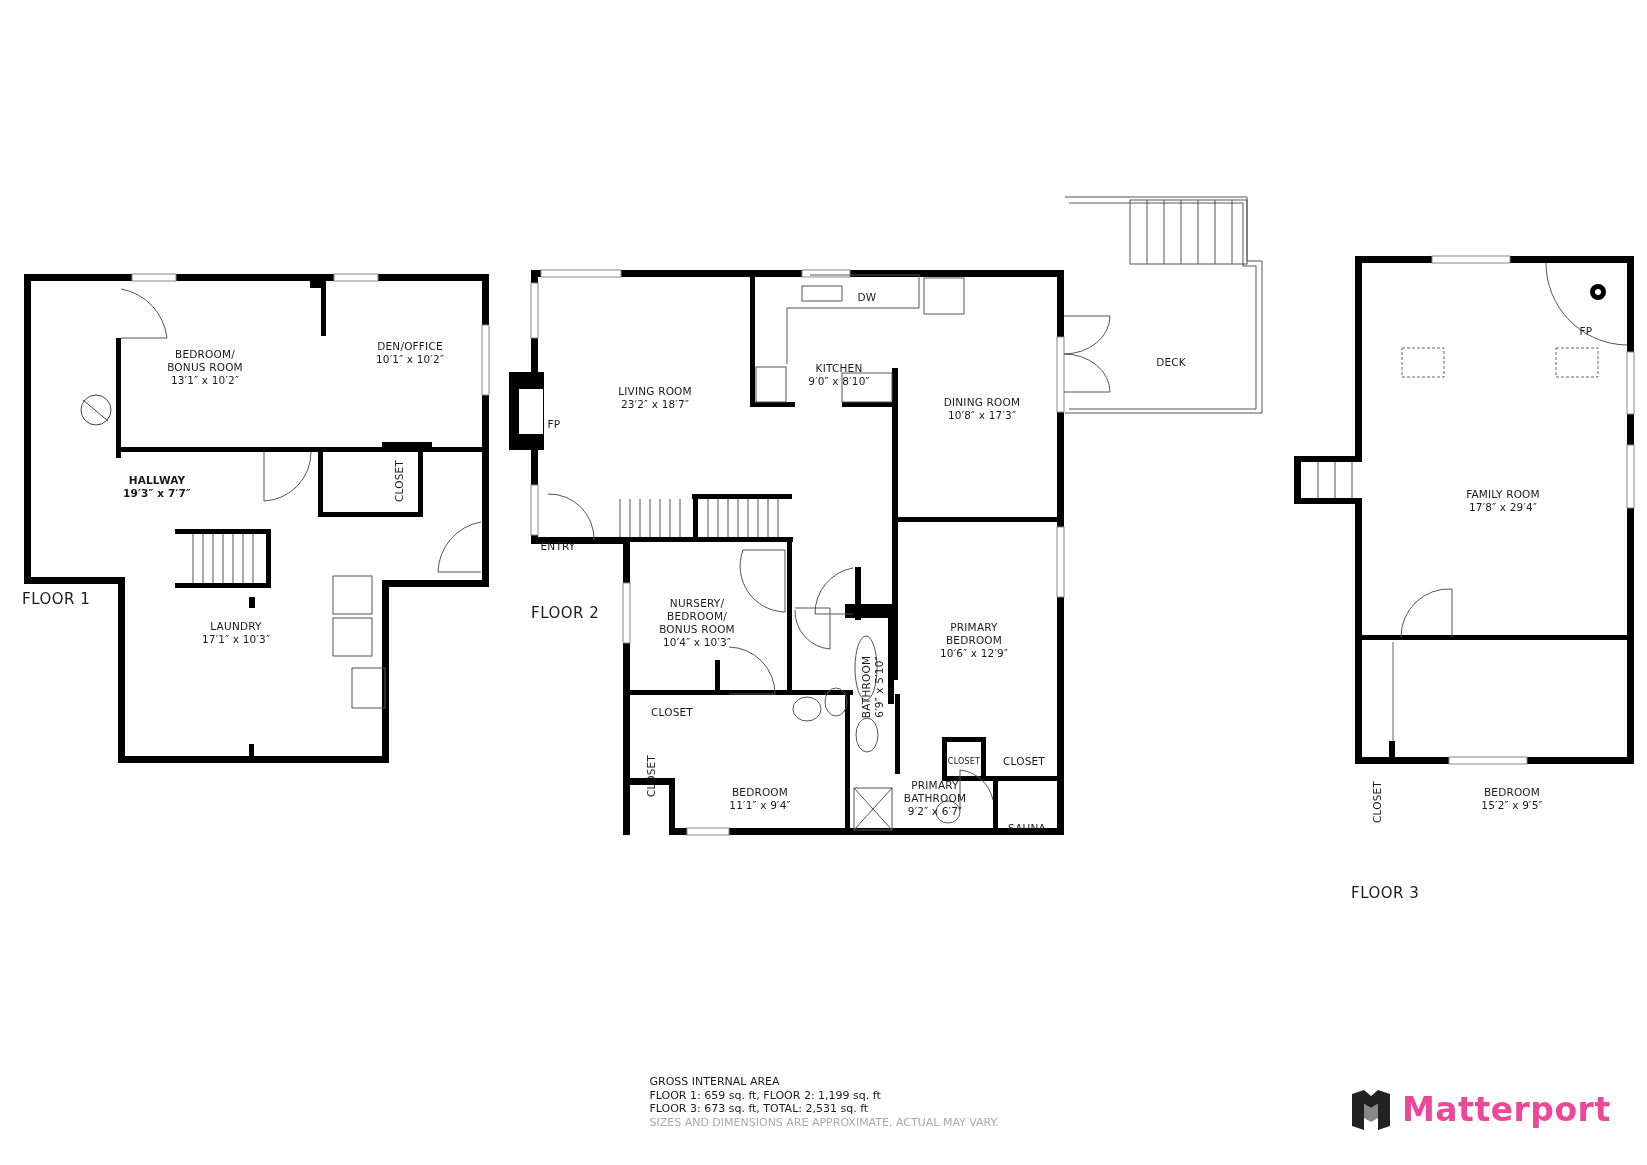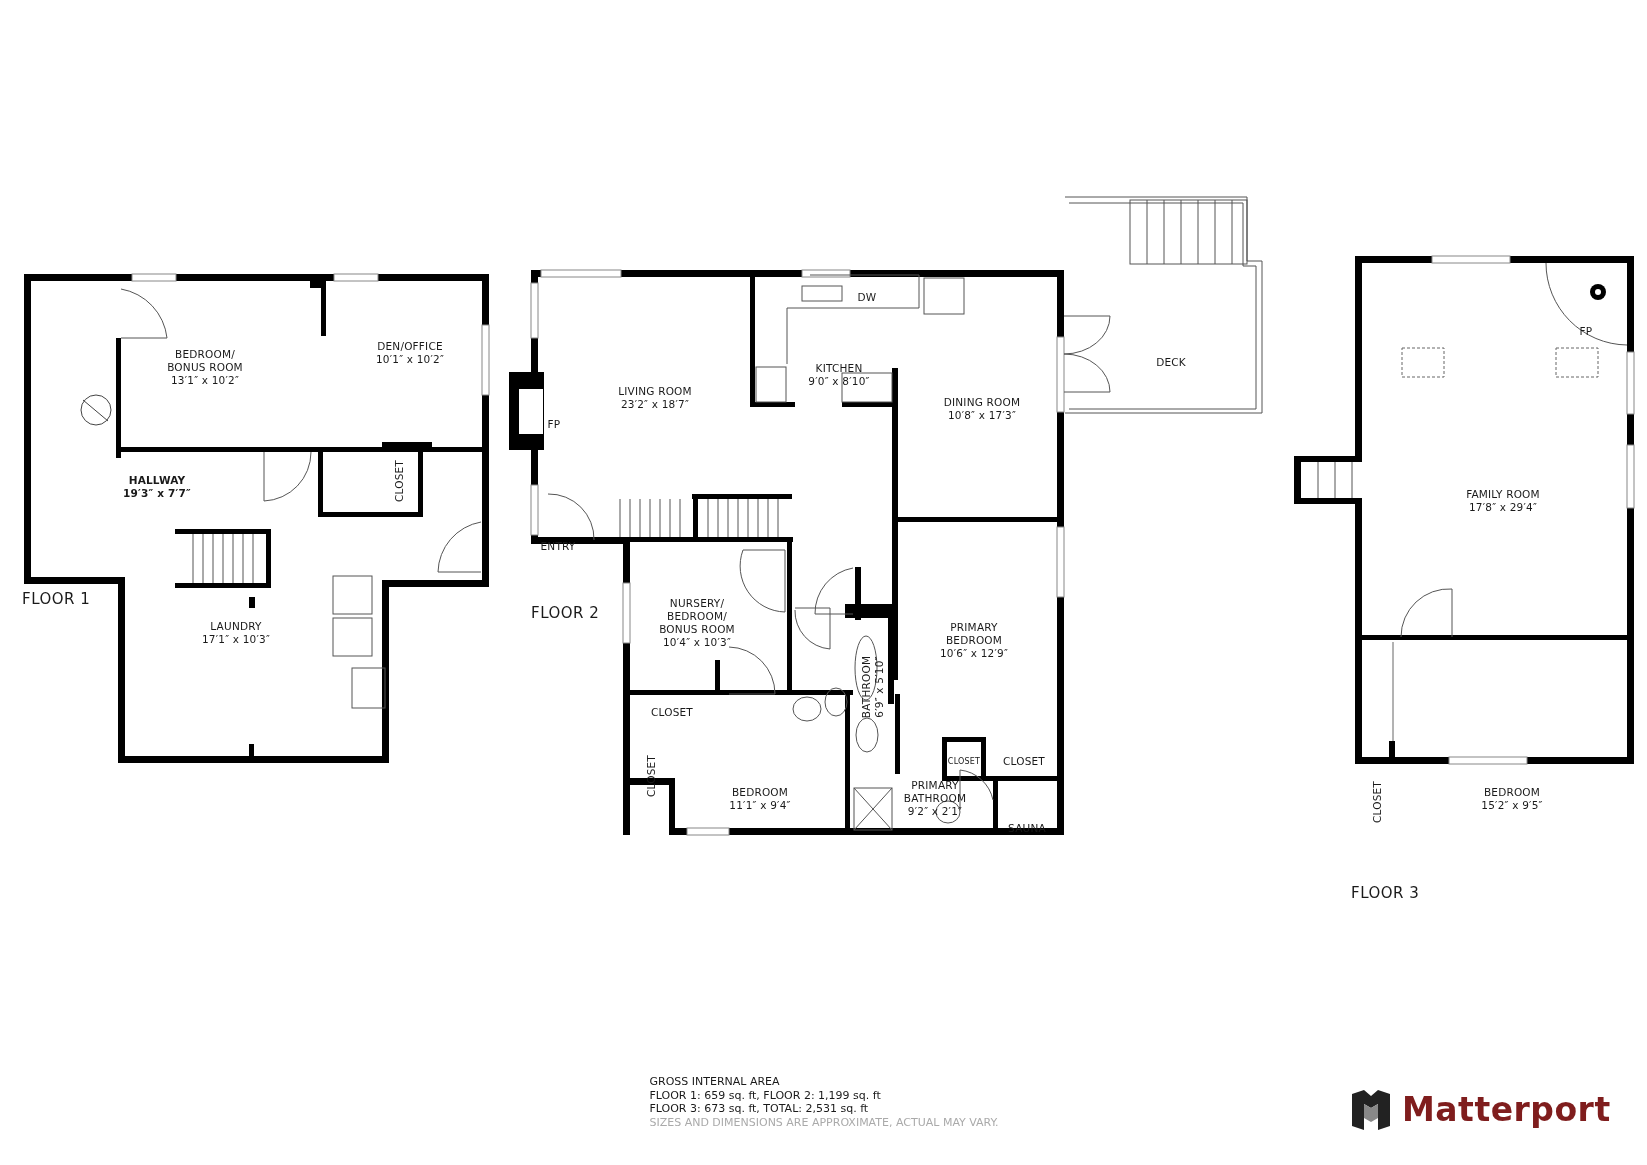--- a/index.html
+++ b/index.html
@@ -7,21 +7,21 @@
   svg.plan{position:absolute;left:0;top:0;}
   .wall{fill:#000;}
   .thin{fill:none;stroke:#555;stroke-width:1;}
   .win{fill:#fff;stroke:#888;stroke-width:1;}
   .rlabel{position:absolute;text-align:center;font-size:10.5px;line-height:13px;letter-spacing:0.2px;transform:translate(-50%,-50%);white-space:nowrap;}
   .rlabel.v{transform:translate(-50%,-50%) rotate(-90deg);}
   .flabel{position:absolute;font-size:15px;letter-spacing:0.5px;}
   .footer{position:absolute;left:824px;top:1075px;transform:translateX(-50%);text-align:left;font-size:11px;line-height:13.5px;}
   .footer .d{color:#aaa;}
   .logo{position:absolute;left:1350px;top:1088px;display:flex;align-items:center;gap:10px;}
-  .logo .word{font-size:33px;font-weight:bold;color:#7f1d1d;letter-spacing:0.5px;}
+  .logo .word{font-size:33px;font-weight:bold;color:#ec4899;letter-spacing:0.5px;}
 </style>
 </head>
 <body>
 
 <svg class="plan" width="1647" height="1165" viewBox="0 0 1647 1165">
 
   <g>
     <rect class="wall" x="24" y="274" width="465" height="7"></rect>
     <rect class="wall" x="24" y="274" width="7" height="310"></rect>
     <rect class="wall" x="24" y="577" width="101" height="7"></rect>
@@ -229,21 +229,21 @@
 <div class="rlabel" style="left:697px;top:623px;white-space:pre-line;"><span>NURSERY/
 BEDROOM/
 BONUS ROOM</span><br><span>10′4″ x 10′3″</span></div>
 <div class="rlabel" style="left:672px;top:712px;">CLOSET</div>
 <div class="rlabel v" style="left:873px;top:687px;"><span>BATHROOM</span><br><span>6′9″ x 5′10″</span></div>
 <div class="rlabel" style="left:974px;top:640px;white-space:pre-line;"><span>PRIMARY
 BEDROOM</span><br><span>10′6″ x 12′9″</span></div>
 <div class="rlabel v" style="left:651px;top:776px;">CLOSET</div>
 <div class="rlabel" style="left:760px;top:799px;"><span>BEDROOM</span><br><span>11′1″ x 9′4″</span></div>
 <div class="rlabel" style="left:935px;top:798px;white-space:pre-line;"><span>PRIMARY
-BATHROOM</span><br><span>9′2″ x 2′1″</span></div>
+BATHROOM</span><br><span>9′2″ x 6′7″</span></div>
 <div class="rlabel" style="left:964px;top:761px;font-size:8px;">CLOSET</div>
 <div class="rlabel" style="left:1024px;top:761px;">CLOSET</div>
 <div class="rlabel" style="left:1027px;top:828px;">SAUNA</div>
 
 <div class="rlabel" style="left:1503px;top:501px;"><span>FAMILY ROOM</span><br><span>17′8″ x 29′4″</span></div>
 <div class="rlabel" style="left:1586px;top:331px;">FP</div>
 <div class="rlabel" style="left:1512px;top:799px;"><span>BEDROOM</span><br><span>15′2″ x 9′5″</span></div>
 <div class="rlabel v" style="left:1377px;top:802px;">CLOSET</div>
 
 <div class="footer">

